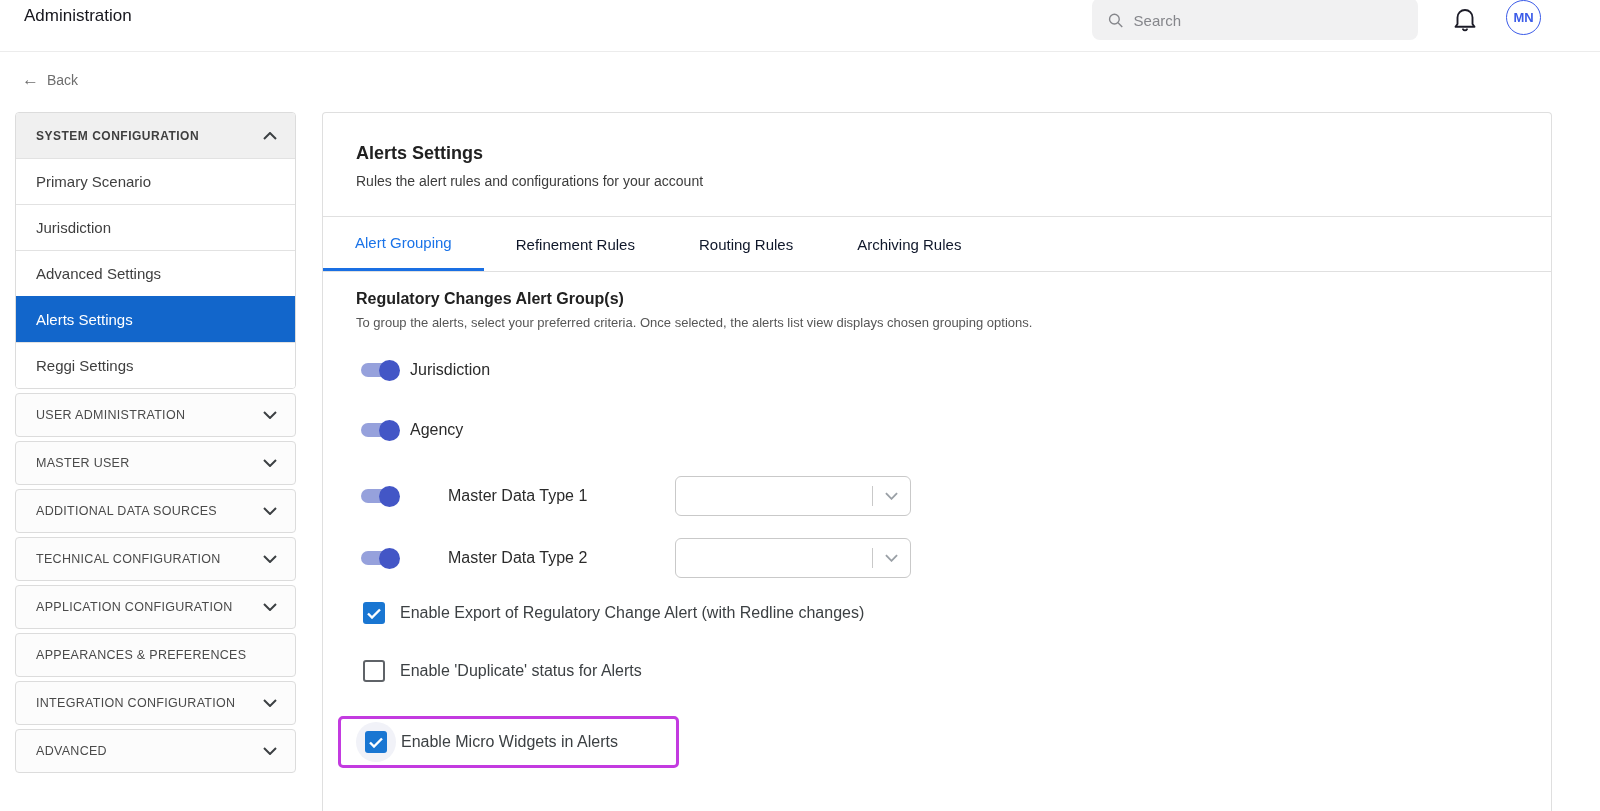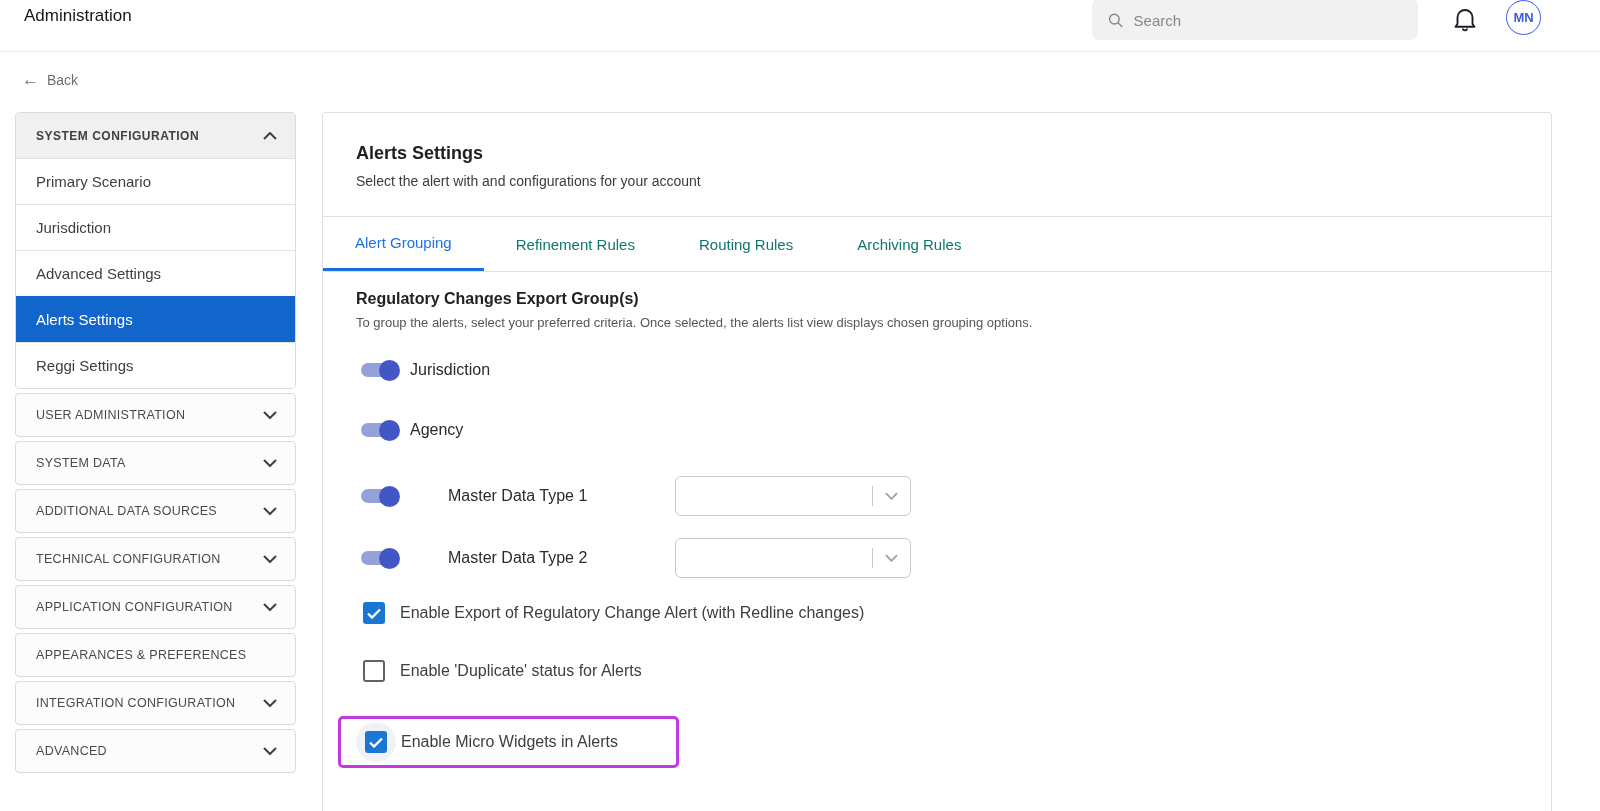--- a/index.html
+++ b/index.html
@@ -41,21 +41,21 @@
   .sb-collapsed-label { font-size:12.5px; color:#4a4a4a; letter-spacing:.3px; }
 
   
   .card { position:absolute; left:322px; top:112px; width:1230px; height:700px;
     background:#fff; border:1px solid #dfdfdf; border-bottom:none; border-radius:4px 4px 0 0; }
   .card-head { height:104px; border-bottom:1px solid #e0e0e0; padding:30px 33px 0; }
   .card-title { font-size:18px; font-weight:700; color:#212121; }
   .card-subtitle { font-size:14px; color:#3c3c3c; margin-top:9px; }
 
   .tabbar { height:55px; border-bottom:1px solid #e0e0e0; display:flex; }
-  .tab { padding:0 32px; line-height:55px; font-size:15px; color:#0f766e; cursor:pointer; }
+  .tab { padding:0 32px; line-height:55px; font-size:15px; color:#0f172a; cursor:pointer; }
   .tab.active { color:#1a73e8; font-weight:500; border-bottom:3px solid #1a6fe3; line-height:52px; }
 
   .content { padding:18px 33px 0; }
   .section-title { font-size:16px; font-weight:700; color:#212121; }
   .section-desc { font-size:13px; color:#565656; margin-top:7px; }
 
   .toggles { margin-top:26px; }
   .toggle-row { display:flex; align-items:center; height:28px; margin:0 0 32px 5px; }
   .toggle-row.with-dd { height:40px; margin-bottom:22px;gap:38px; }
   .switch { position:relative; width:36px; height:14px; background:#96a1dc; border-radius:7px;
@@ -140,21 +140,21 @@
     </div>
   </div>
 
   <div class="sb-collapsed">
     <span class="sb-collapsed-label">USER ADMINISTRATION</span>
     <svg width="14" height="8" viewBox="0 0 14 8" fill="none" stroke="#3c4043" stroke-width="2">
         <path d="M1 1 L7 7 L13 1"></path>
       </svg>
   </div>
   <div class="sb-collapsed">
-    <span class="sb-collapsed-label">SYSTEM DATA</span>
+    <span class="sb-collapsed-label">MASTER USER</span>
     <svg width="14" height="8" viewBox="0 0 14 8" fill="none" stroke="#3c4043" stroke-width="2">
         <path d="M1 1 L7 7 L13 1"></path>
       </svg>
   </div>
   <div class="sb-collapsed">
     <span class="sb-collapsed-label">ADDITIONAL DATA SOURCES</span>
     <svg width="14" height="8" viewBox="0 0 14 8" fill="none" stroke="#3c4043" stroke-width="2">
         <path d="M1 1 L7 7 L13 1"></path>
       </svg>
   </div>
@@ -184,32 +184,32 @@
     <svg width="14" height="8" viewBox="0 0 14 8" fill="none" stroke="#3c4043" stroke-width="2">
         <path d="M1 1 L7 7 L13 1"></path>
       </svg>
   </div>
 </div>
 
 <div class="card">
 
   <div class="card-head">
     <div class="card-title">Alerts Settings</div>
-    <div class="card-subtitle">Select the alert with and configurations for your account</div>
+    <div class="card-subtitle">Rules the alert rules and configurations for your account</div>
   </div>
 
   <div class="tabbar">
     <div class="tab active">Alert Grouping</div>
     <div class="tab">Refinement Rules</div>
     <div class="tab">Routing Rules</div>
     <div class="tab">Archiving Rules</div>
   </div>
 
   <div class="content">
-    <div class="section-title">Regulatory Changes Export Group(s)</div>
+    <div class="section-title">Regulatory Changes Alert Group(s)</div>
     <div class="section-desc">To group the alerts, select your preferred criteria. Once selected, the alerts list view displays chosen grouping options.</div>
 
     <div class="toggles">
 
       <div class="toggle-row">
         <div class="switch">
             <div class="knob"></div>
           </div>
         <span class="toggle-label">Jurisdiction</span>
       </div>

